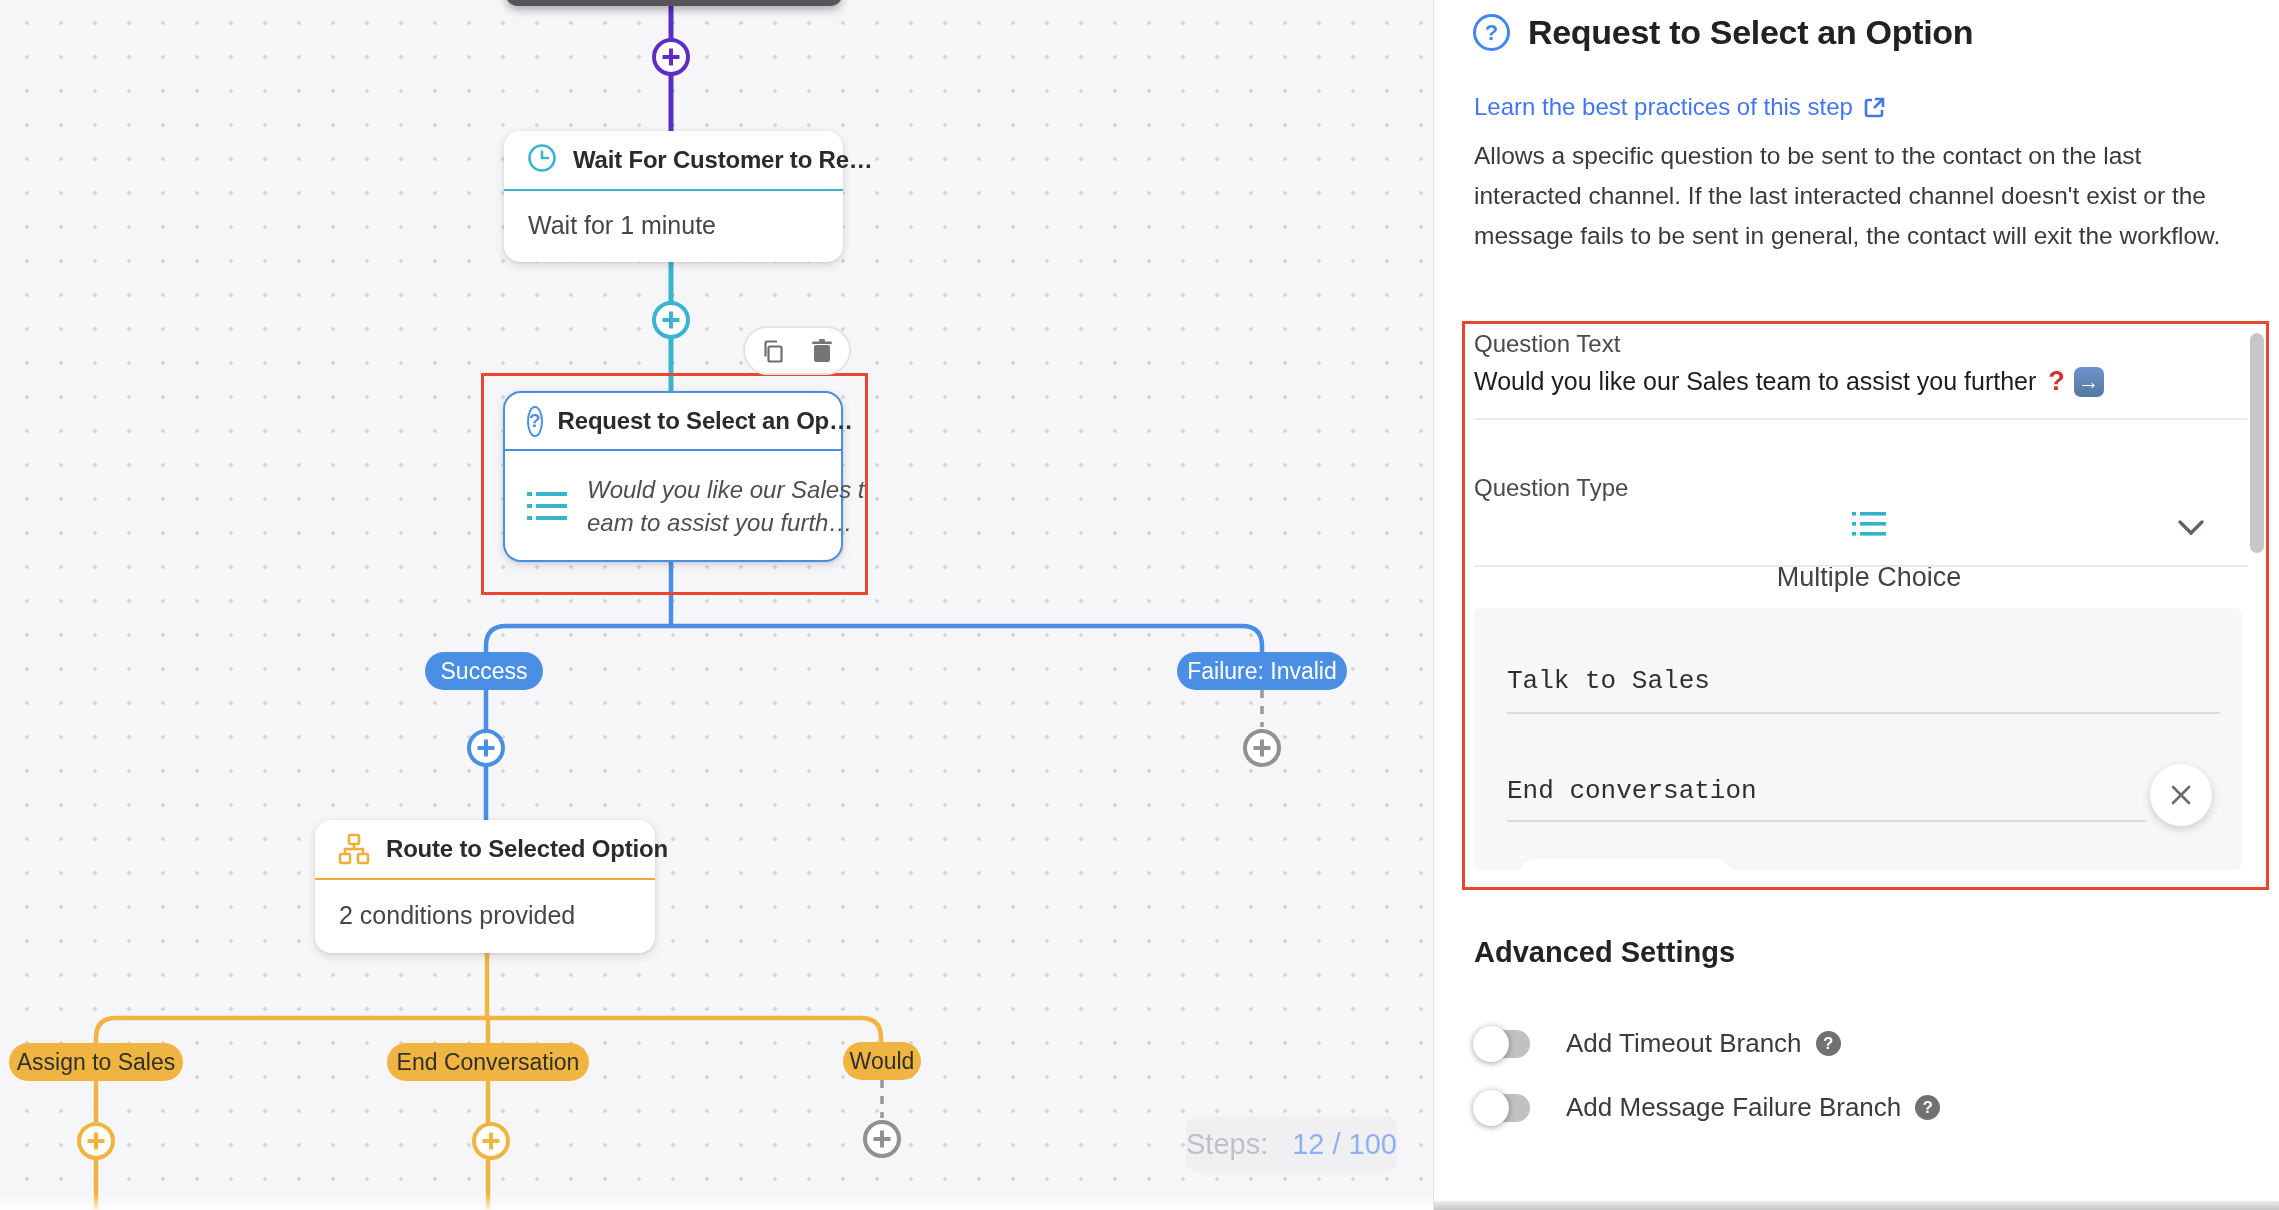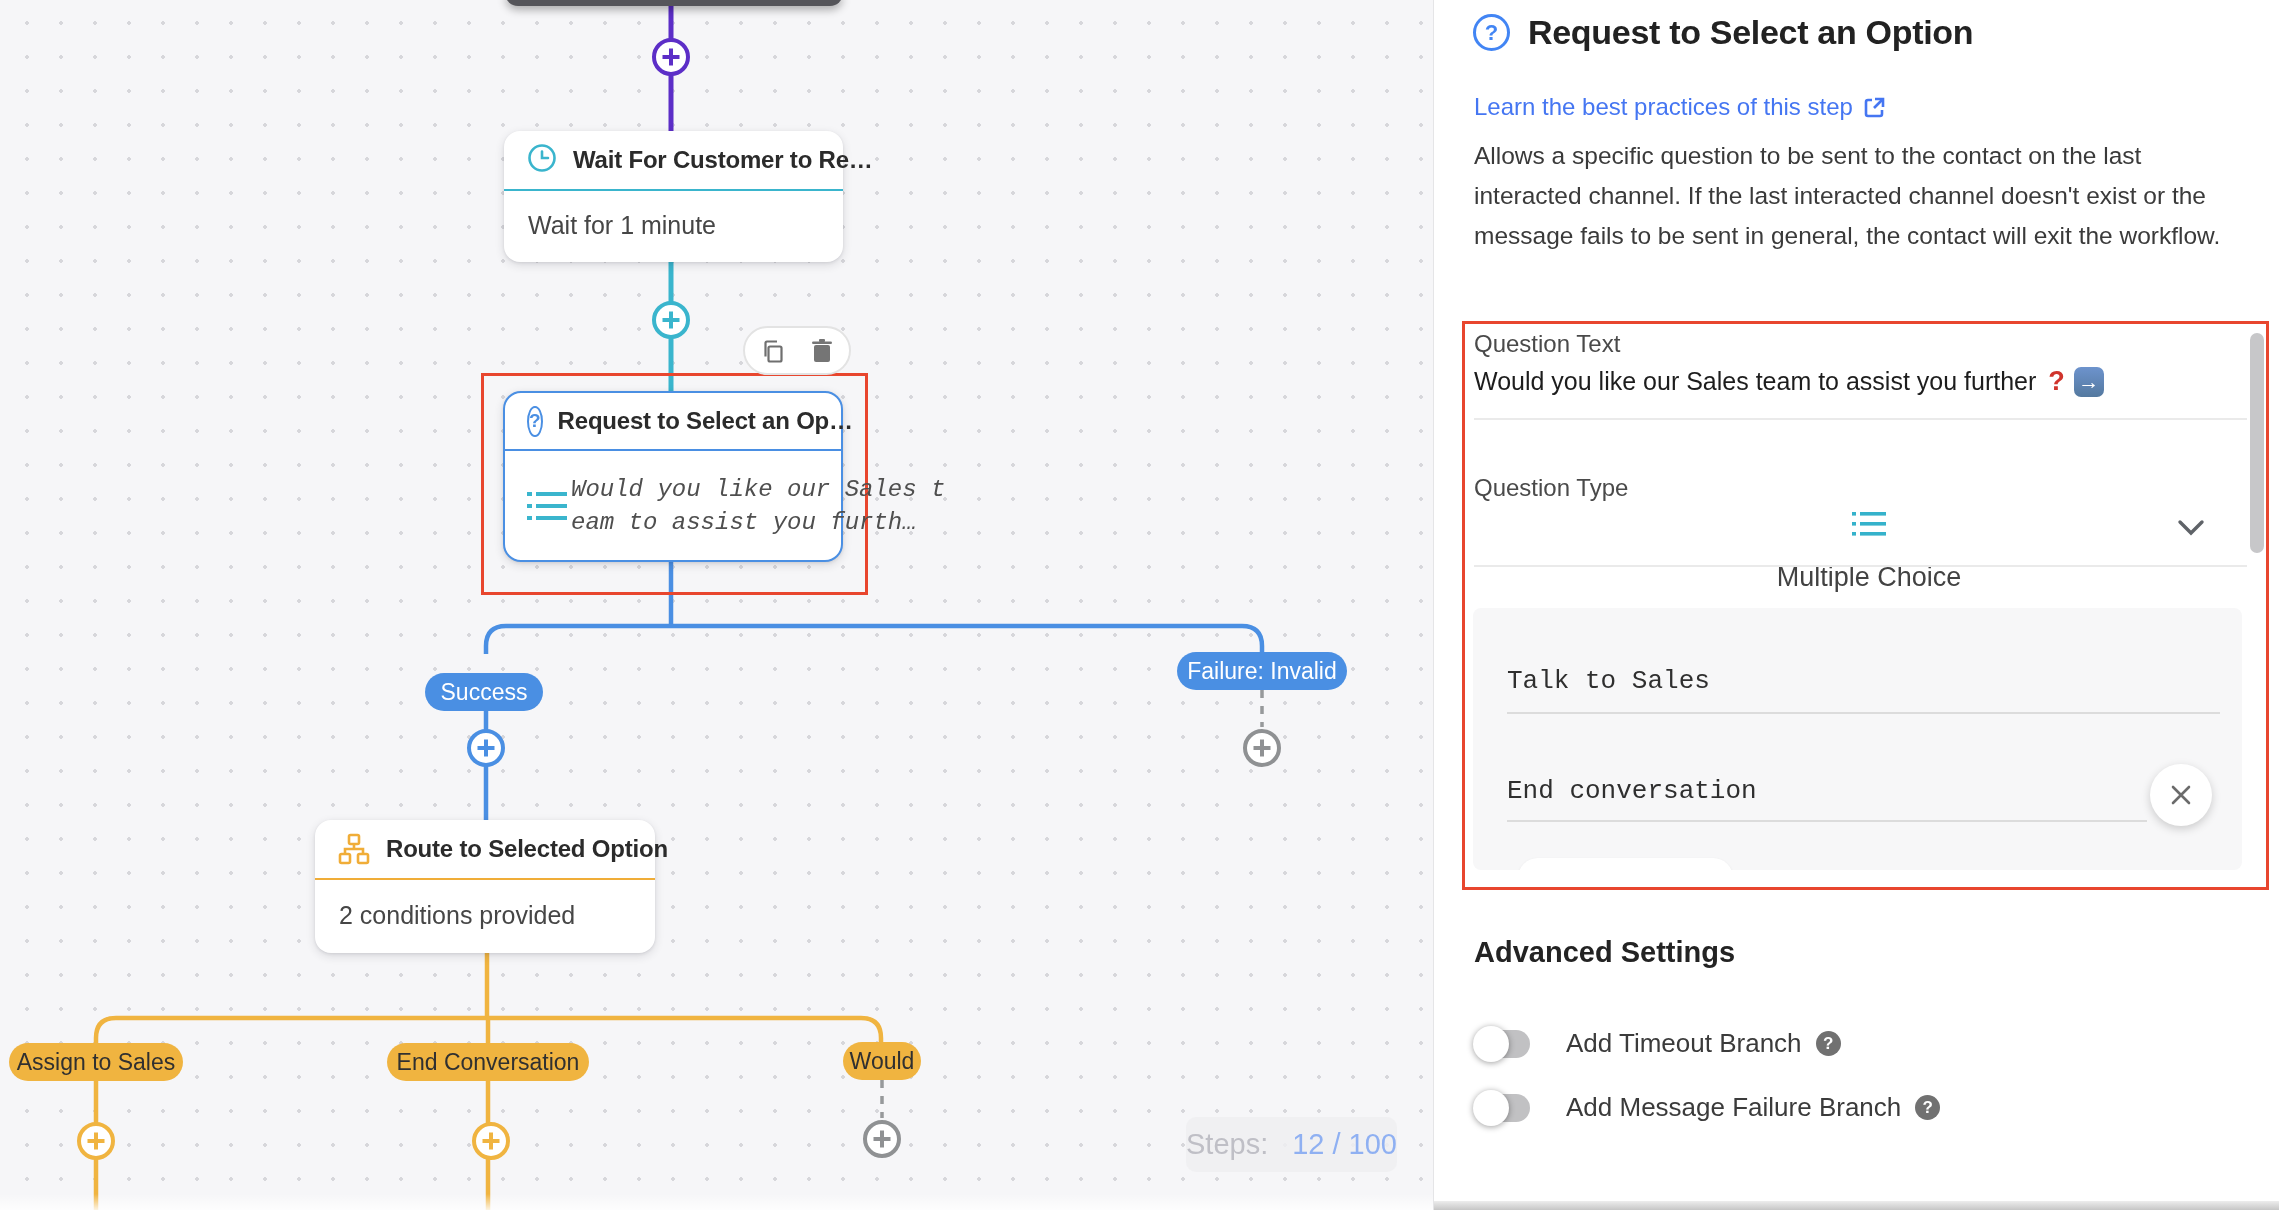--- a/index.html
+++ b/index.html
@@ -24,40 +24,40 @@
   .node-body { display:flex; align-items:center; padding:0 24px; color:#464646; font-size:25px; }
 
   .node-wait { left:504px; top:131px; width:339px; height:131px; }
   .node-wait .node-header { height:58px;text-align:right; }
   .node-wait .node-divider { background:#3ab5cd; }
   .node-wait .node-body { height:69px; }
 
   .node-request { left:503px; top:391px; width:340px; height:171px; border:2px solid #4a8fe3; border-radius:18px; }
   .node-request .node-header { height:56px; }
   .node-request .node-divider { background:#4a8fe3; }
-  .node-request .node-body { height:109px; gap:2px; padding:0 20px;font-family:Liberation Mono, monospace; }
+  .node-request .node-body { height:109px; gap:18px; padding:0 20px; }
   .req-text { font-style:italic; font-size:24px; color:#4f4f4f; line-height:33px; white-space:nowrap; }
 
   .node-route { left:315px; top:820px; width:340px; height:133px; border-radius:16px; }
   .node-route .node-header { height:58px; }
   .node-route .node-divider { background:#f0ad38; }
   .node-route .node-body { height:71px; }
 
   .selection-rect { position:absolute; left:481px; top:373px; width:387px; height:222px;
     border:3px solid #e8462e; z-index:2; }
 
   .toolbar-pill { position:absolute; left:743px; top:326px; width:108px; height:49px;
     background:#fff; border:2px solid #e3e3e3; border-radius:25px; display:flex;
     align-items:center; justify-content:center; gap:24px; z-index:5; }
 
   .branch-pill { position:absolute; height:38px; border-radius:19px; display:flex;
     align-items:center; justify-content:center; font-size:23px; z-index:3; white-space:nowrap; }
   .pill-blue { background:#4a8fe3; color:#fff; }
   .pill-amber { background:#f0b440; color:#303030; }
-  .pill-success { left:425px; top:652px; width:118px;margin-top:21px; }
+  .pill-success { left:425px; top:652px; width:118px; }
   .pill-failure { left:1177px; top:652px; width:170px; }
   .pill-assign { left:9px; top:1043px; width:174px; }
   .pill-end { left:387px; top:1043px; width:202px; }
   .pill-else { left:843px; top:1042px; width:78px; }
 
   .plus-circle { position:absolute; width:38px; height:38px; border-radius:50%; background:#fff;
     border:4px solid currentColor; z-index:4; }
   .plus-circle::before, .plus-circle::after { content:""; position:absolute; background:currentColor;
     left:50%; top:50%; }
   .plus-circle::before { width:17px; height:4px; transform:translate(-50%,-50%); }

